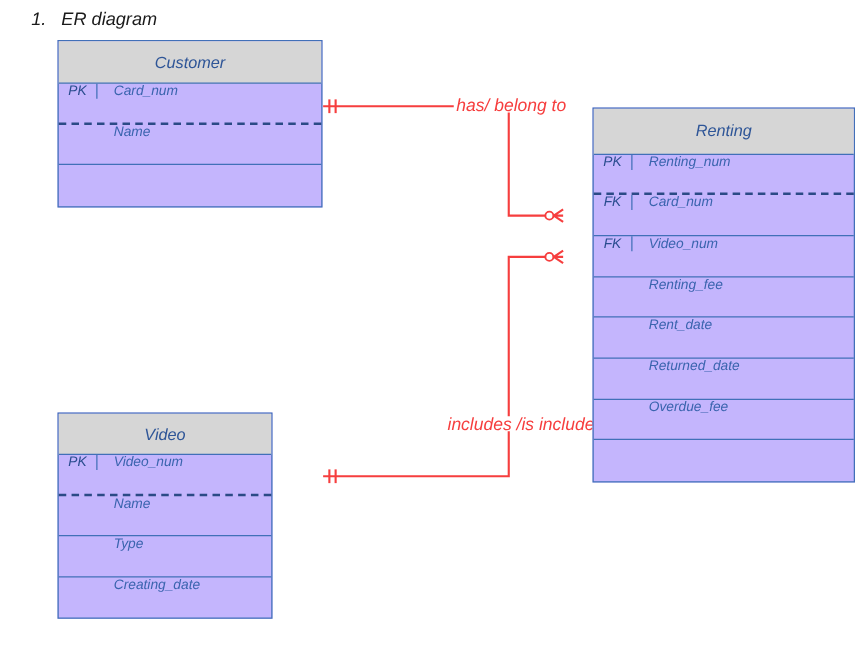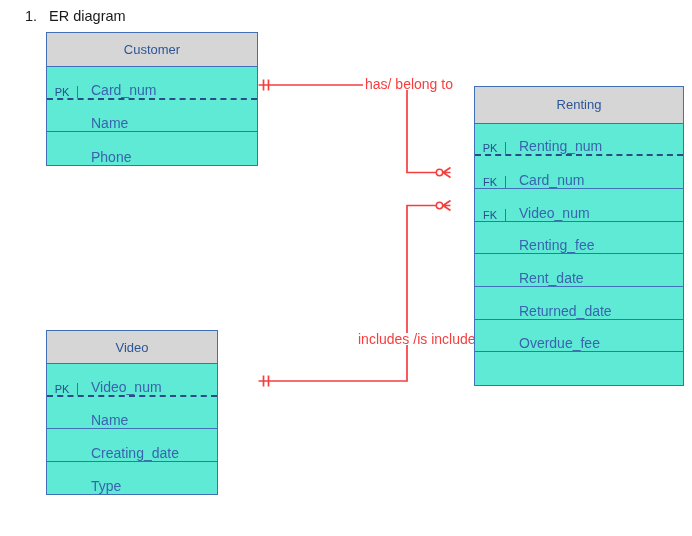--- a/index.html
+++ b/index.html
@@ -7,62 +7,63 @@
   body {
     font-family: "Liberation Sans", sans-serif;
     width: 692px; height: 536px;
     position: relative;
     overflow: hidden;
   }
   .canvas {
     position: absolute; left: 0; top: 0;
     width: 692px; height: 536px;
     background: #ffffff;
+    font-style: italic;
   }
   .page-title {
     position: absolute; left: 25px; top: 8px;
     font-size: 14.5px; color: #1a1a1a;
     white-space: nowrap;
   }
   .page-title .title-text { margin-left: 12px; }
 
   
   .entity {
     position: absolute;
     border: 1.5px solid #4170b8;
-    background: #5eead4;
+    background: #c4b5fd;
   }
   .entity-header {
     height: var(--hh);
     background: #d6d6d6;
     border-bottom: 1.5px solid #4170b8;
     color: #2e5597;
     font-size: 13px;
     display: flex; align-items: center; justify-content: center;
   }
   .entity-row {
     height: var(--rh);
     display: flex;
-    align-items: flex-end;
+    align-items: flex-start;
     border-bottom: 1px solid #4170b8;
   }
   .entity-row:last-child { border-bottom: none; }
   .entity-row.dashed-after { border-bottom: 2px dashed #2b4a86; }
   .cell-key {
     width: 31px;
     border-right: 1px solid #4170b8;
     color: #2a4d8f;
     font-size: 11px;
     display: flex; align-items: center; justify-content: center;
     flex: 0 0 auto;
   }
   .cell-field {
     flex: 1;
     color: #3a64ae;
-    font-size: 14px;
+    font-size: 11px;
     display: flex; align-items: center;
     padding-left: 13px;
   }
 
   
   svg.connectors {
     position: absolute; left: 0; top: 0;
     width: 692px; height: 536px;
     pointer-events: none;
   }
@@ -126,21 +127,20 @@
     <div class="entity-row dashed-after">
       <div class="cell-key">PK</div>
       <div class="cell-field">Card_num</div>
     </div>
     <div class="entity-row">
       <div class="cell-key"></div>
       <div class="cell-field">Name</div>
     </div>
     <div class="entity-row">
       <div class="cell-key"></div>
-      <div class="cell-field">Phone</div>
     </div>
   </div>
 
   <div class="entity" style="left:450px; top:86px; width:210px;margin-left:24px; --hh:36.5px; --rh:32.7px;">
     <div class="entity-header">Renting</div>
     <div class="entity-row dashed-after">
       <div class="cell-key">PK</div>
       <div class="cell-field">Renting_num</div>
     </div>
     <div class="entity-row">
@@ -177,21 +177,21 @@
     <div class="entity-row dashed-after">
       <div class="cell-key">PK</div>
       <div class="cell-field">Video_num</div>
     </div>
     <div class="entity-row">
       <div class="cell-key"></div>
       <div class="cell-field">Name</div>
     </div>
     <div class="entity-row">
       <div class="cell-key"></div>
-      <div class="cell-field">Creating_date</div>
+      <div class="cell-field">Type</div>
     </div>
     <div class="entity-row">
       <div class="cell-key"></div>
-      <div class="cell-field">Type</div>
+      <div class="cell-field">Creating_date</div>
     </div>
   </div>
 
 </div>
 
 </body></html>

